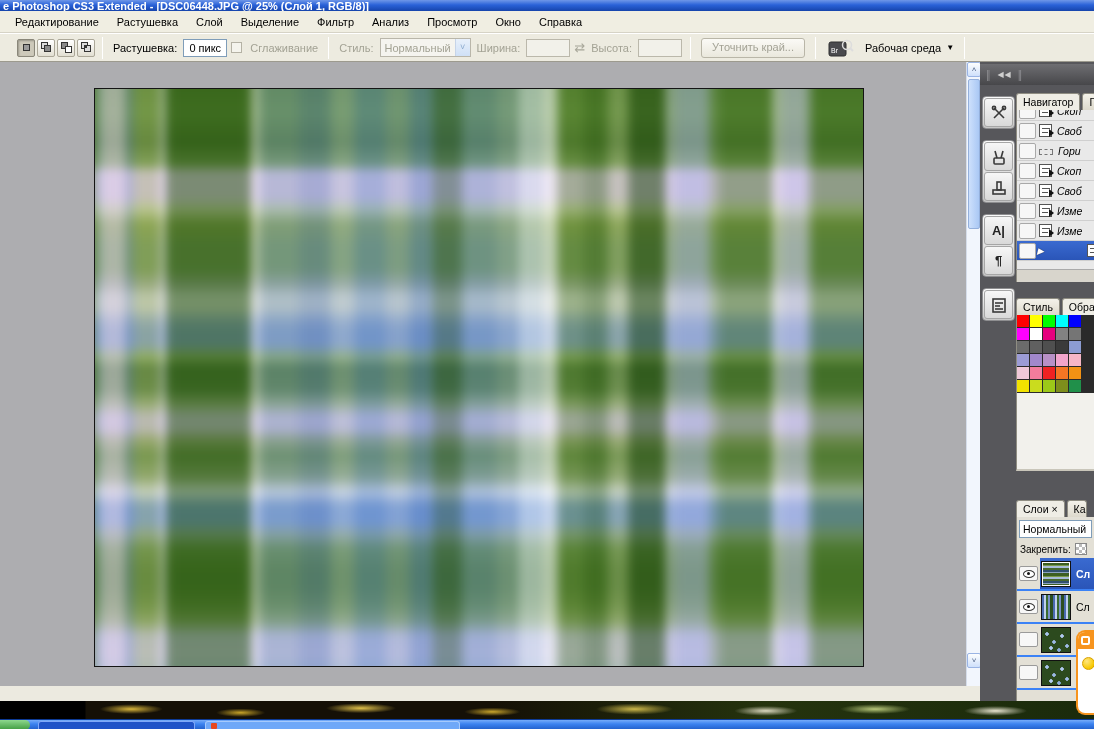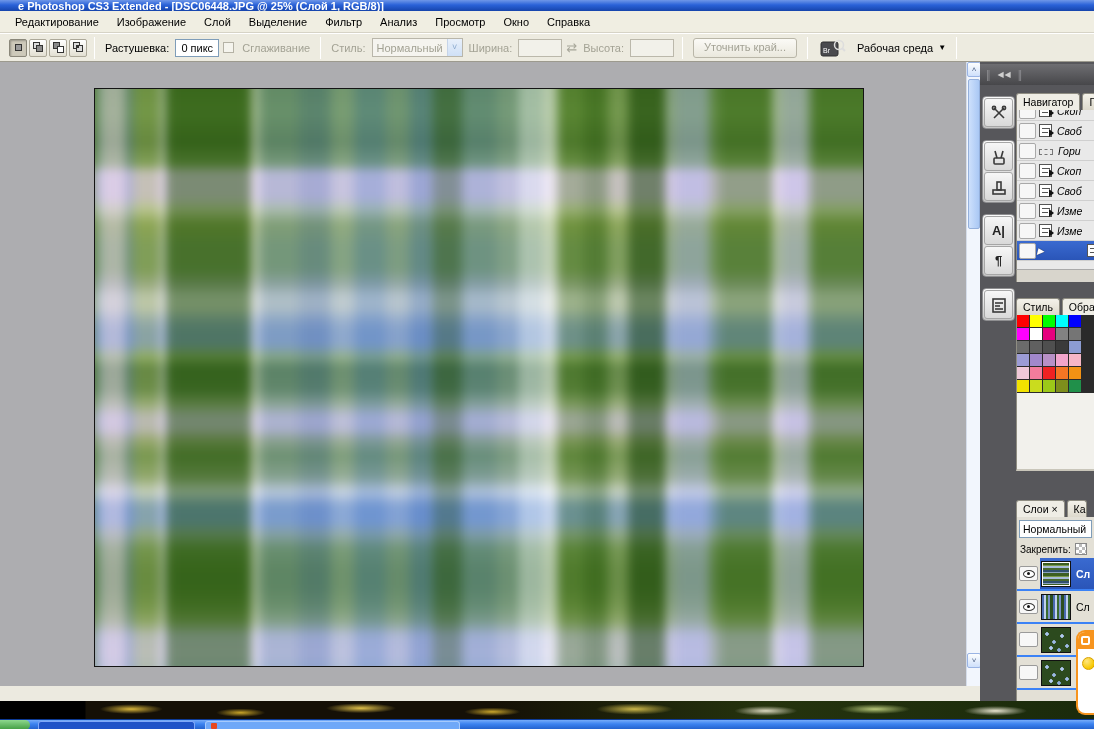--- a/index.html
+++ b/index.html
@@ -3,30 +3,30 @@
 <meta charset="utf-8">
 <style>
   html,body{margin:0;padding:0;background:#666;}
   *{box-sizing:border-box;}
   .screen{position:relative;width:1094px;height:729px;overflow:hidden;
     font-family:"Liberation Sans",sans-serif;background:#ECEAE0;font-size:11px;color:#000;}
 
   
   .titlebar{position:absolute;left:0;top:0;width:100%;height:11px;overflow:hidden;
     background:linear-gradient(180deg,#6f97e8 0%,#2a62d8 45%,#1644ac 100%);
-    color:#fff;font-weight:bold;font-size:11px;line-height:12px;padding-left:18px;white-space:nowrap;}
+    color:#fff;font-weight:bold;font-size:11px;line-height:12px;padding-left:3px;white-space:nowrap;}
 
   
   .menubar{position:absolute;left:0;top:11px;width:100%;height:22px;background:#F0EEE2;
     border-bottom:1px solid #D6D3C6;display:flex;align-items:center;padding-left:6px;}
   .mi{padding:3px 9px;cursor:default;}
 
   
   .optionsbar{position:absolute;left:0;top:33px;width:100%;height:29px;background:#EDEBE0;
-    border-top:1px solid #fff;border-bottom:1px solid #9C9A8E;display:flex;align-items:center;padding:0 8px;}
+    border-top:1px solid #fff;border-bottom:1px solid #9C9A8E;display:flex;align-items:center;padding:0 16px;}
   .sep{width:1px;height:22px;background:#BBB8AA;border-right:1px solid #fff;margin:0 6px;flex:none;}
   .modebtn{width:18px;height:18px;margin:0 1px;border:1px solid #ACA899;background:linear-gradient(#fff,#e2dfd2);
     border-radius:2px;display:flex;align-items:center;justify-content:center;position:relative;flex:none;}
   .modebtn.pressed{background:#cdc9ba;border-color:#8a877a;box-shadow:inset 1px 1px 2px rgba(0,0,0,.25);}
   .mico{position:relative;width:11px;height:11px;display:block;}
   .mico i{position:absolute;display:block;width:7px;height:7px;border:1px solid #333;background:#dcdcdc;}
   .m1 i.a{left:2px;top:2px;background:#9a9a9a;}
   .m2 i.a{left:0;top:0;} .m2 i.b{left:3px;top:3px;background:#8a8a8a;}
   .m3 i.a{left:0;top:0;background:#8a8a8a;} .m3 i.b{left:4px;top:4px;background:#fff;}
   .m4 i.a{left:0;top:0;} .m4 i.b{left:3px;top:3px;} .m4 i.c{left:3px;top:3px;width:3px;height:3px;background:#333;border:none;}
@@ -224,21 +224,21 @@
 <body>
 
 <div class="screen">
 
   <div class="titlebar">
     <span>e Photoshop CS3 Extended - [DSC06448.JPG @ 25% (Слой 1, RGB/8)]</span>
   </div>
 
   <div class="menubar" id="menubar">
       <span class="mi">Редактирование</span>
-      <span class="mi">Изображение</span>
+      <span class="mi">Растушевка</span>
       <span class="mi">Слой</span>
       <span class="mi">Выделение</span>
       <span class="mi">Фильтр</span>
       <span class="mi">Анализ</span>
       <span class="mi">Просмотр</span>
       <span class="mi">Окно</span>
       <span class="mi">Справка</span>
     </div>
 
   <div class="optionsbar">

